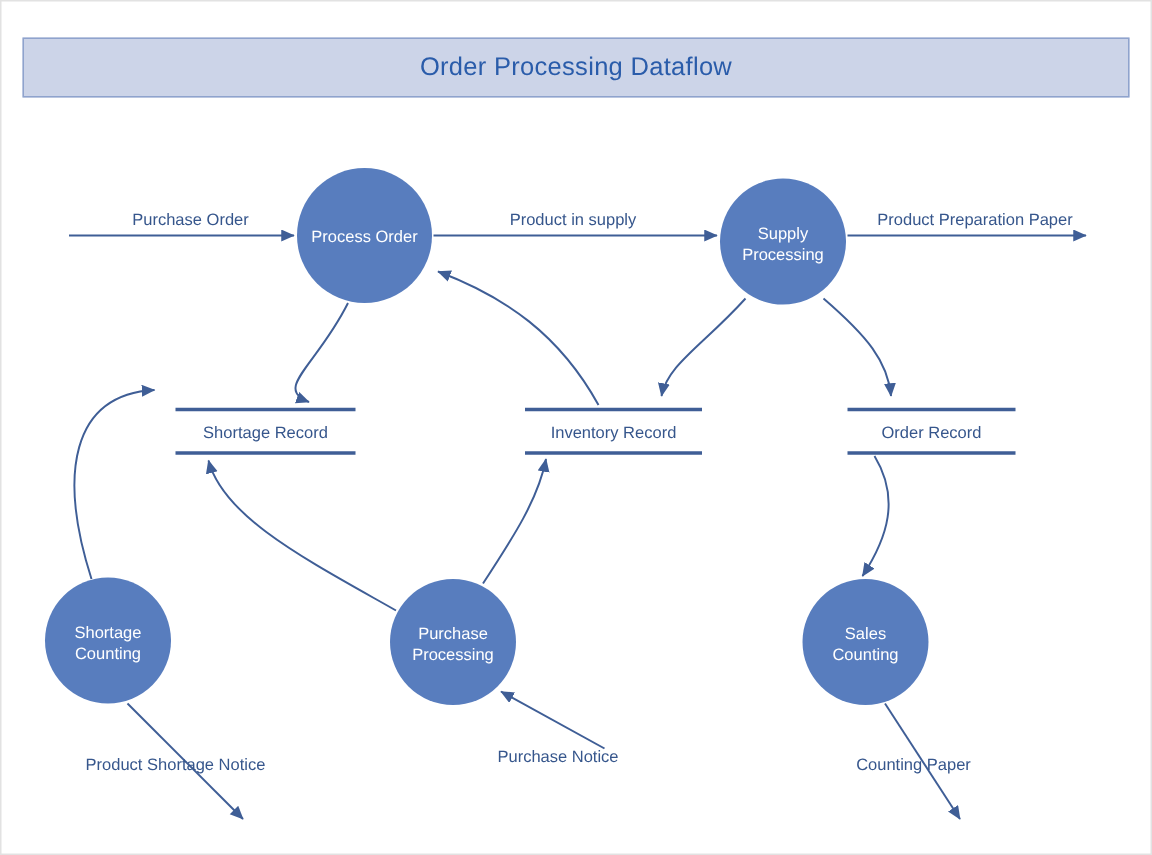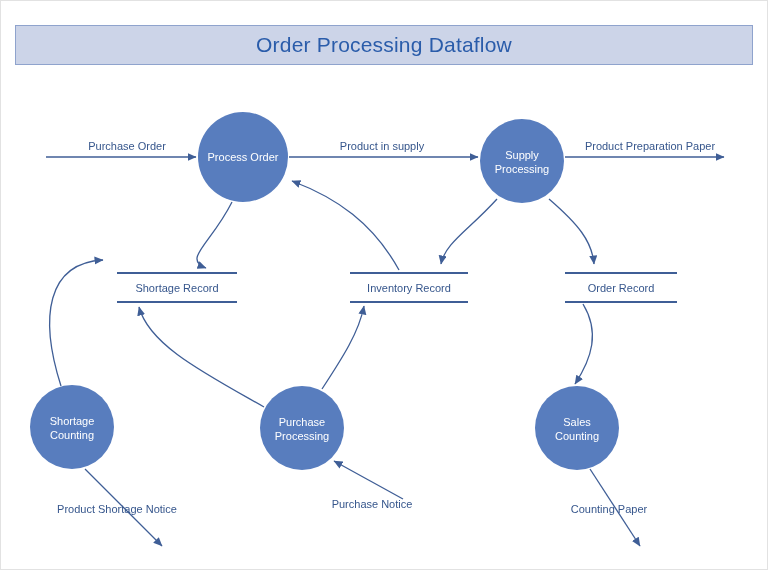--- a/index.html
+++ b/index.html
@@ -14,21 +14,21 @@
   }
   .title-banner{
     position:absolute;
     left:14px;right:14px;top:24px;height:38px;
     background:var(--banner_fill,#ccd4e8);
     border:1px solid var(--banner_border,#8fa3cd);
     display:flex;align-items:center;justify-content:center;
   }
   .title-banner .title-text{
     color:var(--title_text,#2a5caa);
-    font-size:21px;
+    font-size:17px;
     letter-spacing:.2px;
   }
   svg{position:absolute;left:0;top:0;}
   .flow{
     fill:none;
     stroke:var(--line,#3f5e96);
     stroke-width:1.3;
   }
   .arrowhead{fill:var(--line,#3f5e96);}
   .store-line{

